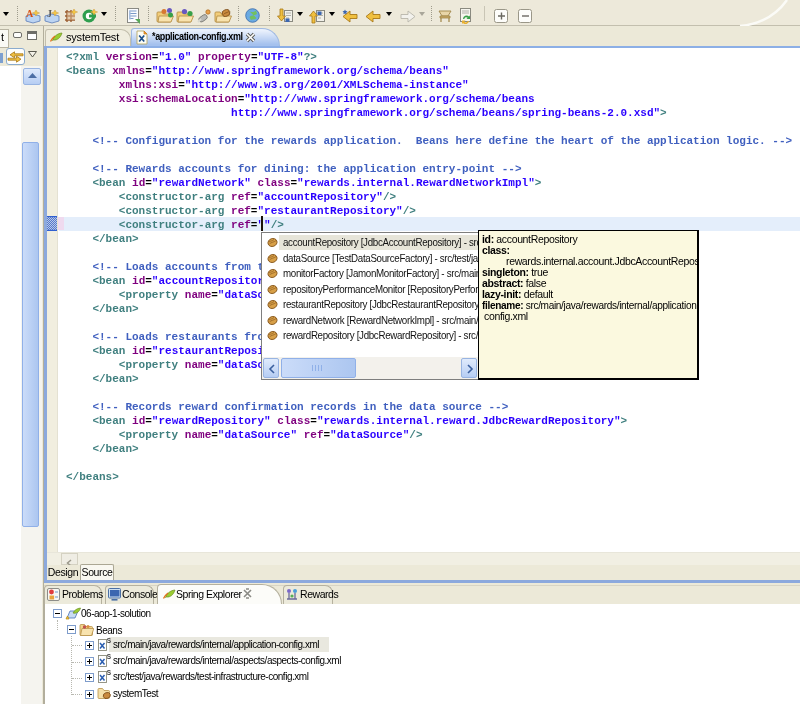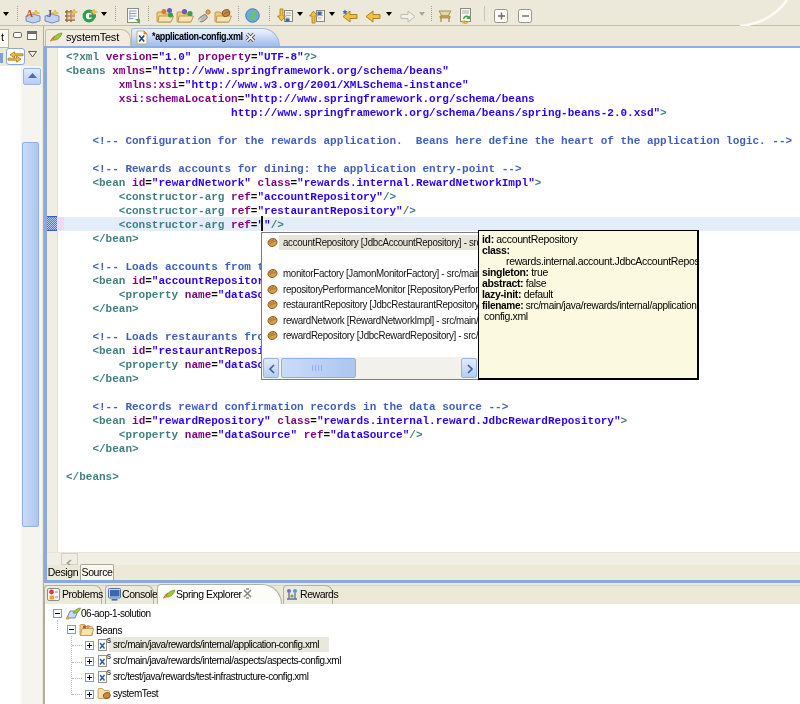--- a/index.html
+++ b/index.html
@@ -286,20 +286,27 @@
 
 <div id="popup" class="abs">
  <div class="prow" style="top:2px;">
       <div class="hl"></div>
       <svg class="bean" viewBox="0 0 11 11">
         <ellipse cx="5.5" cy="5.5" rx="4.6" ry="3.9" fill="#d8a048" stroke="#8a5a20" stroke-width="0.9" transform="rotate(-20 5.5 5.5)"></ellipse>
         <path d="M2.5 7 C4 5 7 5.5 9 3.5 M2 5 C3.5 3.5 5 4.5 7 2.5" stroke="#8a5a20" stroke-width="0.7" fill="none"></path>
       </svg>
       <span class="ptxt">accountRepository [JdbcAccountRepository] - src</span>
     </div>
+ <div class="prow" style="top:17.5px;">
+      <svg class="bean" viewBox="0 0 11 11">
+        <ellipse cx="5.5" cy="5.5" rx="4.6" ry="3.9" fill="#d8a048" stroke="#8a5a20" stroke-width="0.9" transform="rotate(-20 5.5 5.5)"></ellipse>
+        <path d="M2.5 7 C4 5 7 5.5 9 3.5 M2 5 C3.5 3.5 5 4.5 7 2.5" stroke="#8a5a20" stroke-width="0.7" fill="none"></path>
+      </svg>
+      <span class="ptxt">dataSource [TestDataSourceFactory] - src/test/ja</span>
+    </div>
  <div class="prow" style="top:33px;">
       <svg class="bean" viewBox="0 0 11 11">
         <ellipse cx="5.5" cy="5.5" rx="4.6" ry="3.9" fill="#d8a048" stroke="#8a5a20" stroke-width="0.9" transform="rotate(-20 5.5 5.5)"></ellipse>
         <path d="M2.5 7 C4 5 7 5.5 9 3.5 M2 5 C3.5 3.5 5 4.5 7 2.5" stroke="#8a5a20" stroke-width="0.7" fill="none"></path>
       </svg>
       <span class="ptxt">monitorFactory [JamonMonitorFactory] - src/main</span>
     </div>
  <div class="prow" style="top:48.5px;">
       <svg class="bean" viewBox="0 0 11 11">
         <ellipse cx="5.5" cy="5.5" rx="4.6" ry="3.9" fill="#d8a048" stroke="#8a5a20" stroke-width="0.9" transform="rotate(-20 5.5 5.5)"></ellipse>

